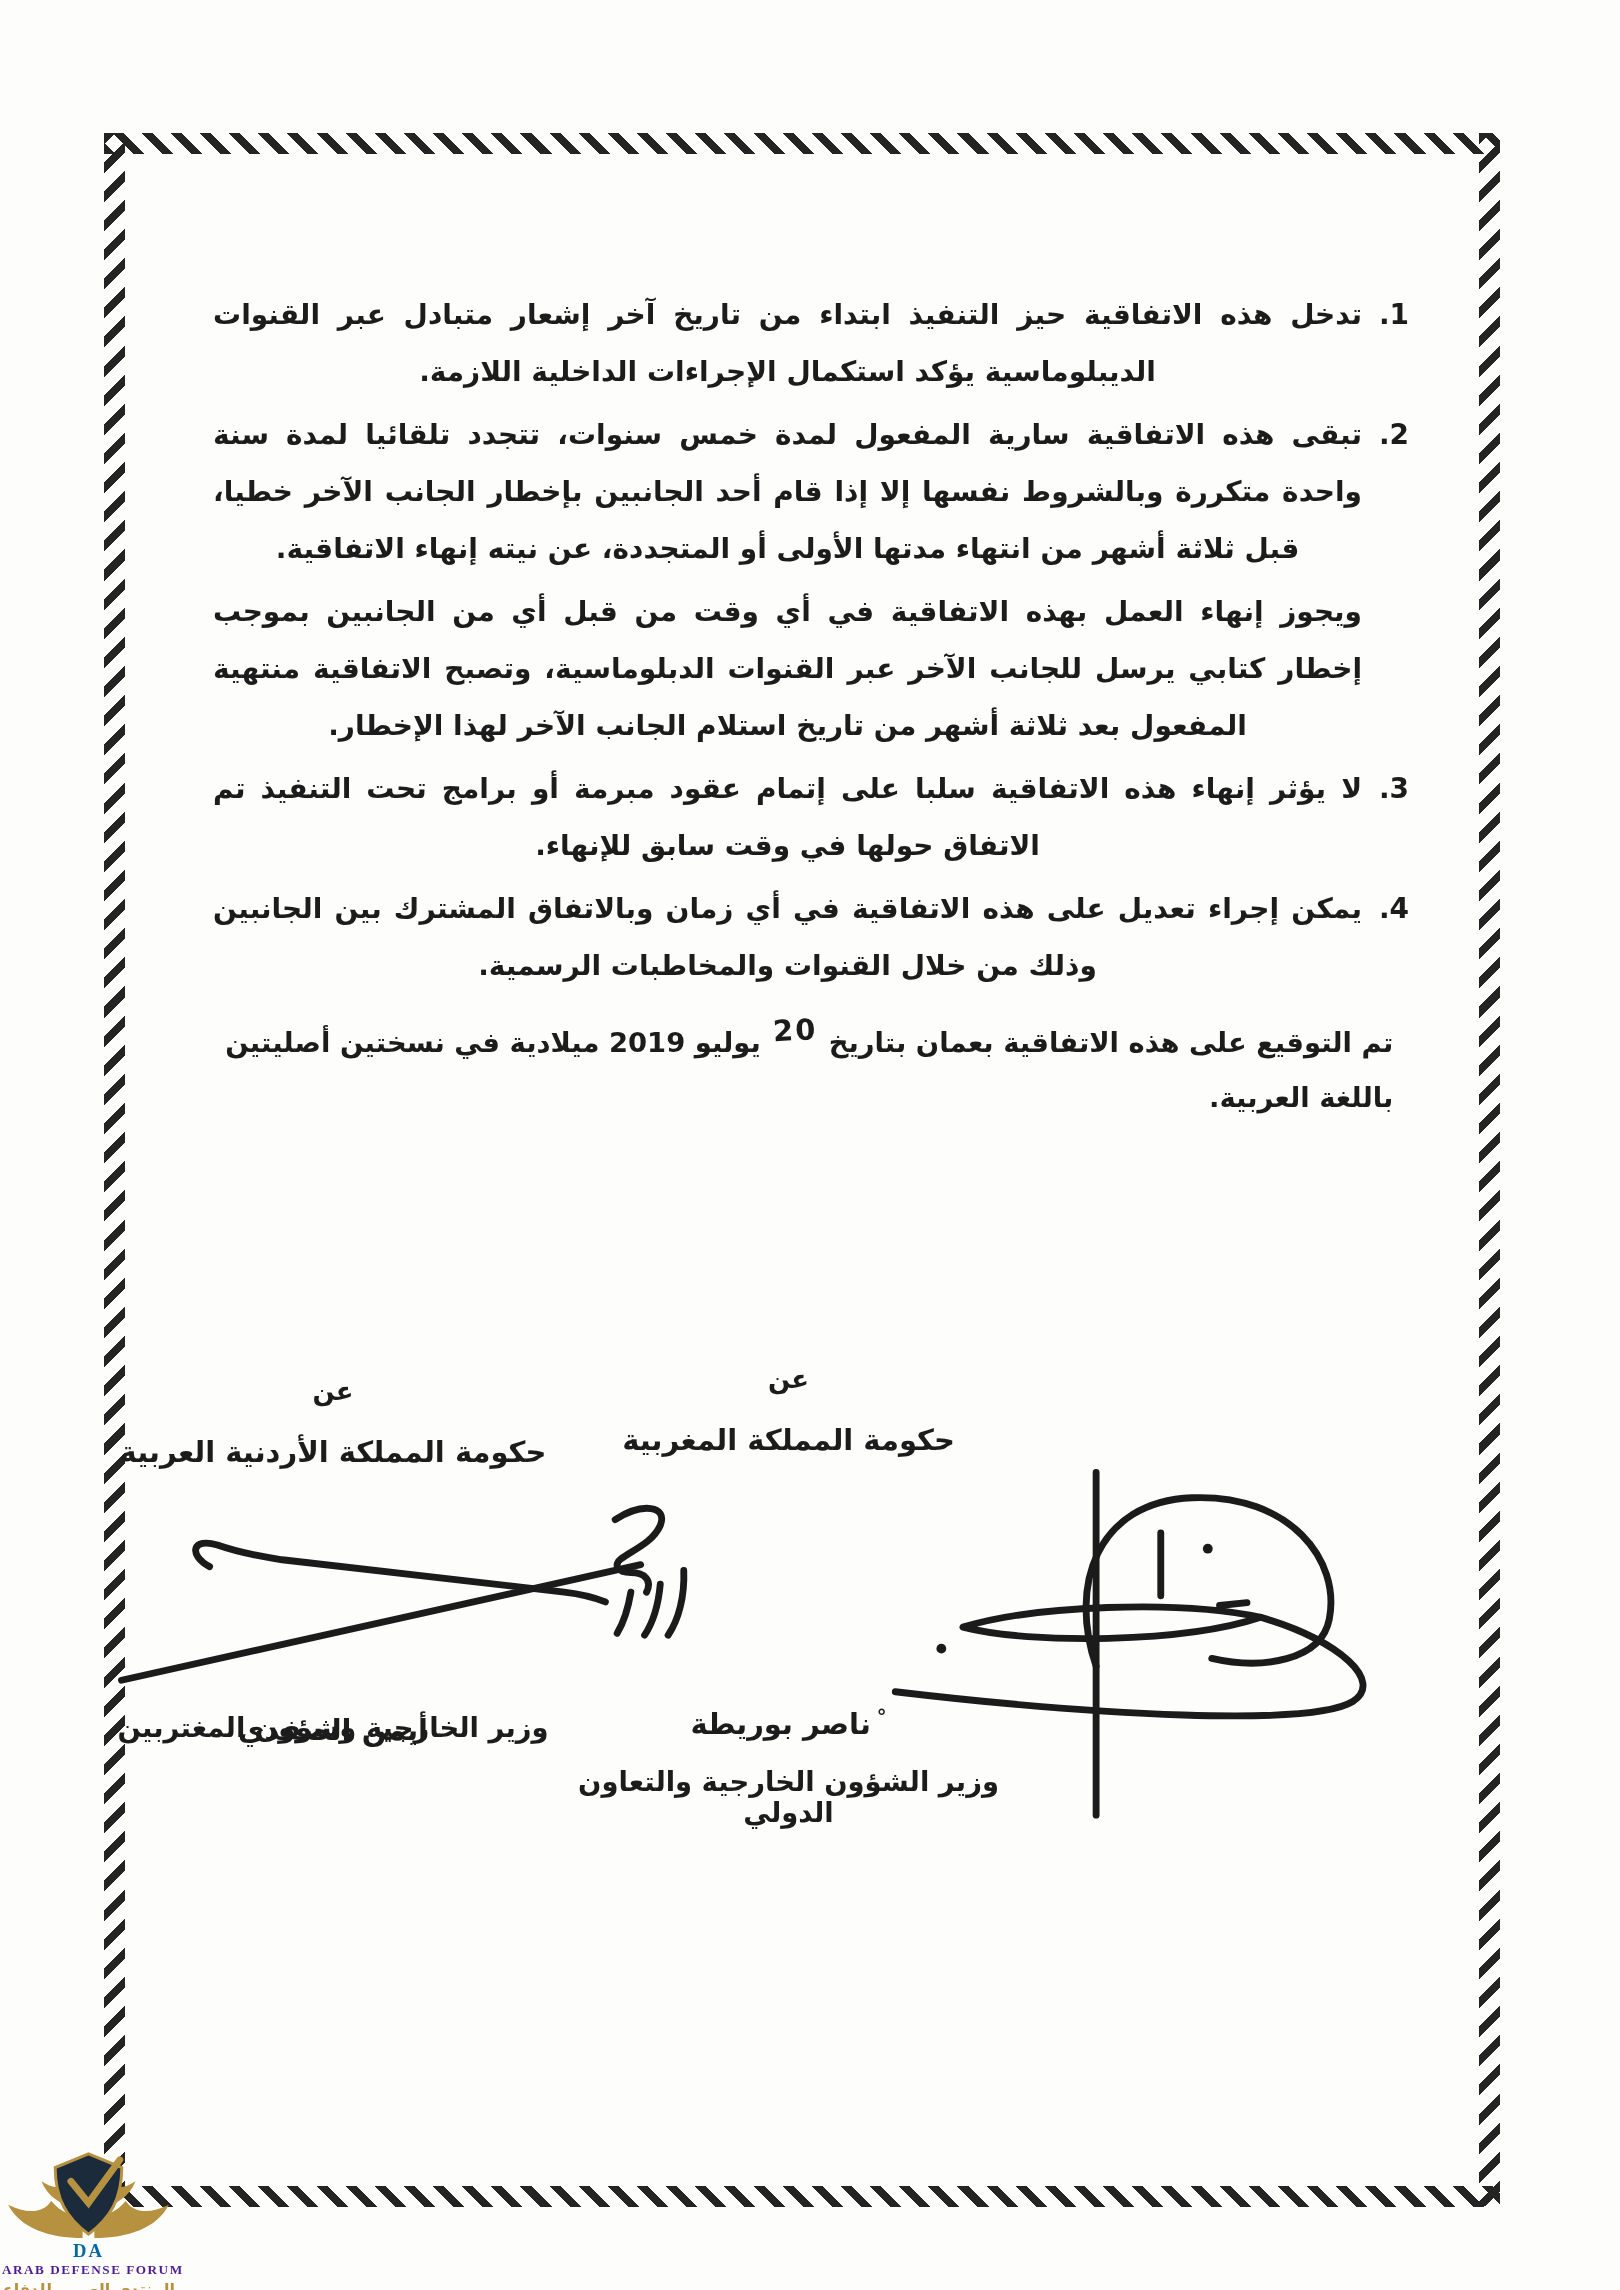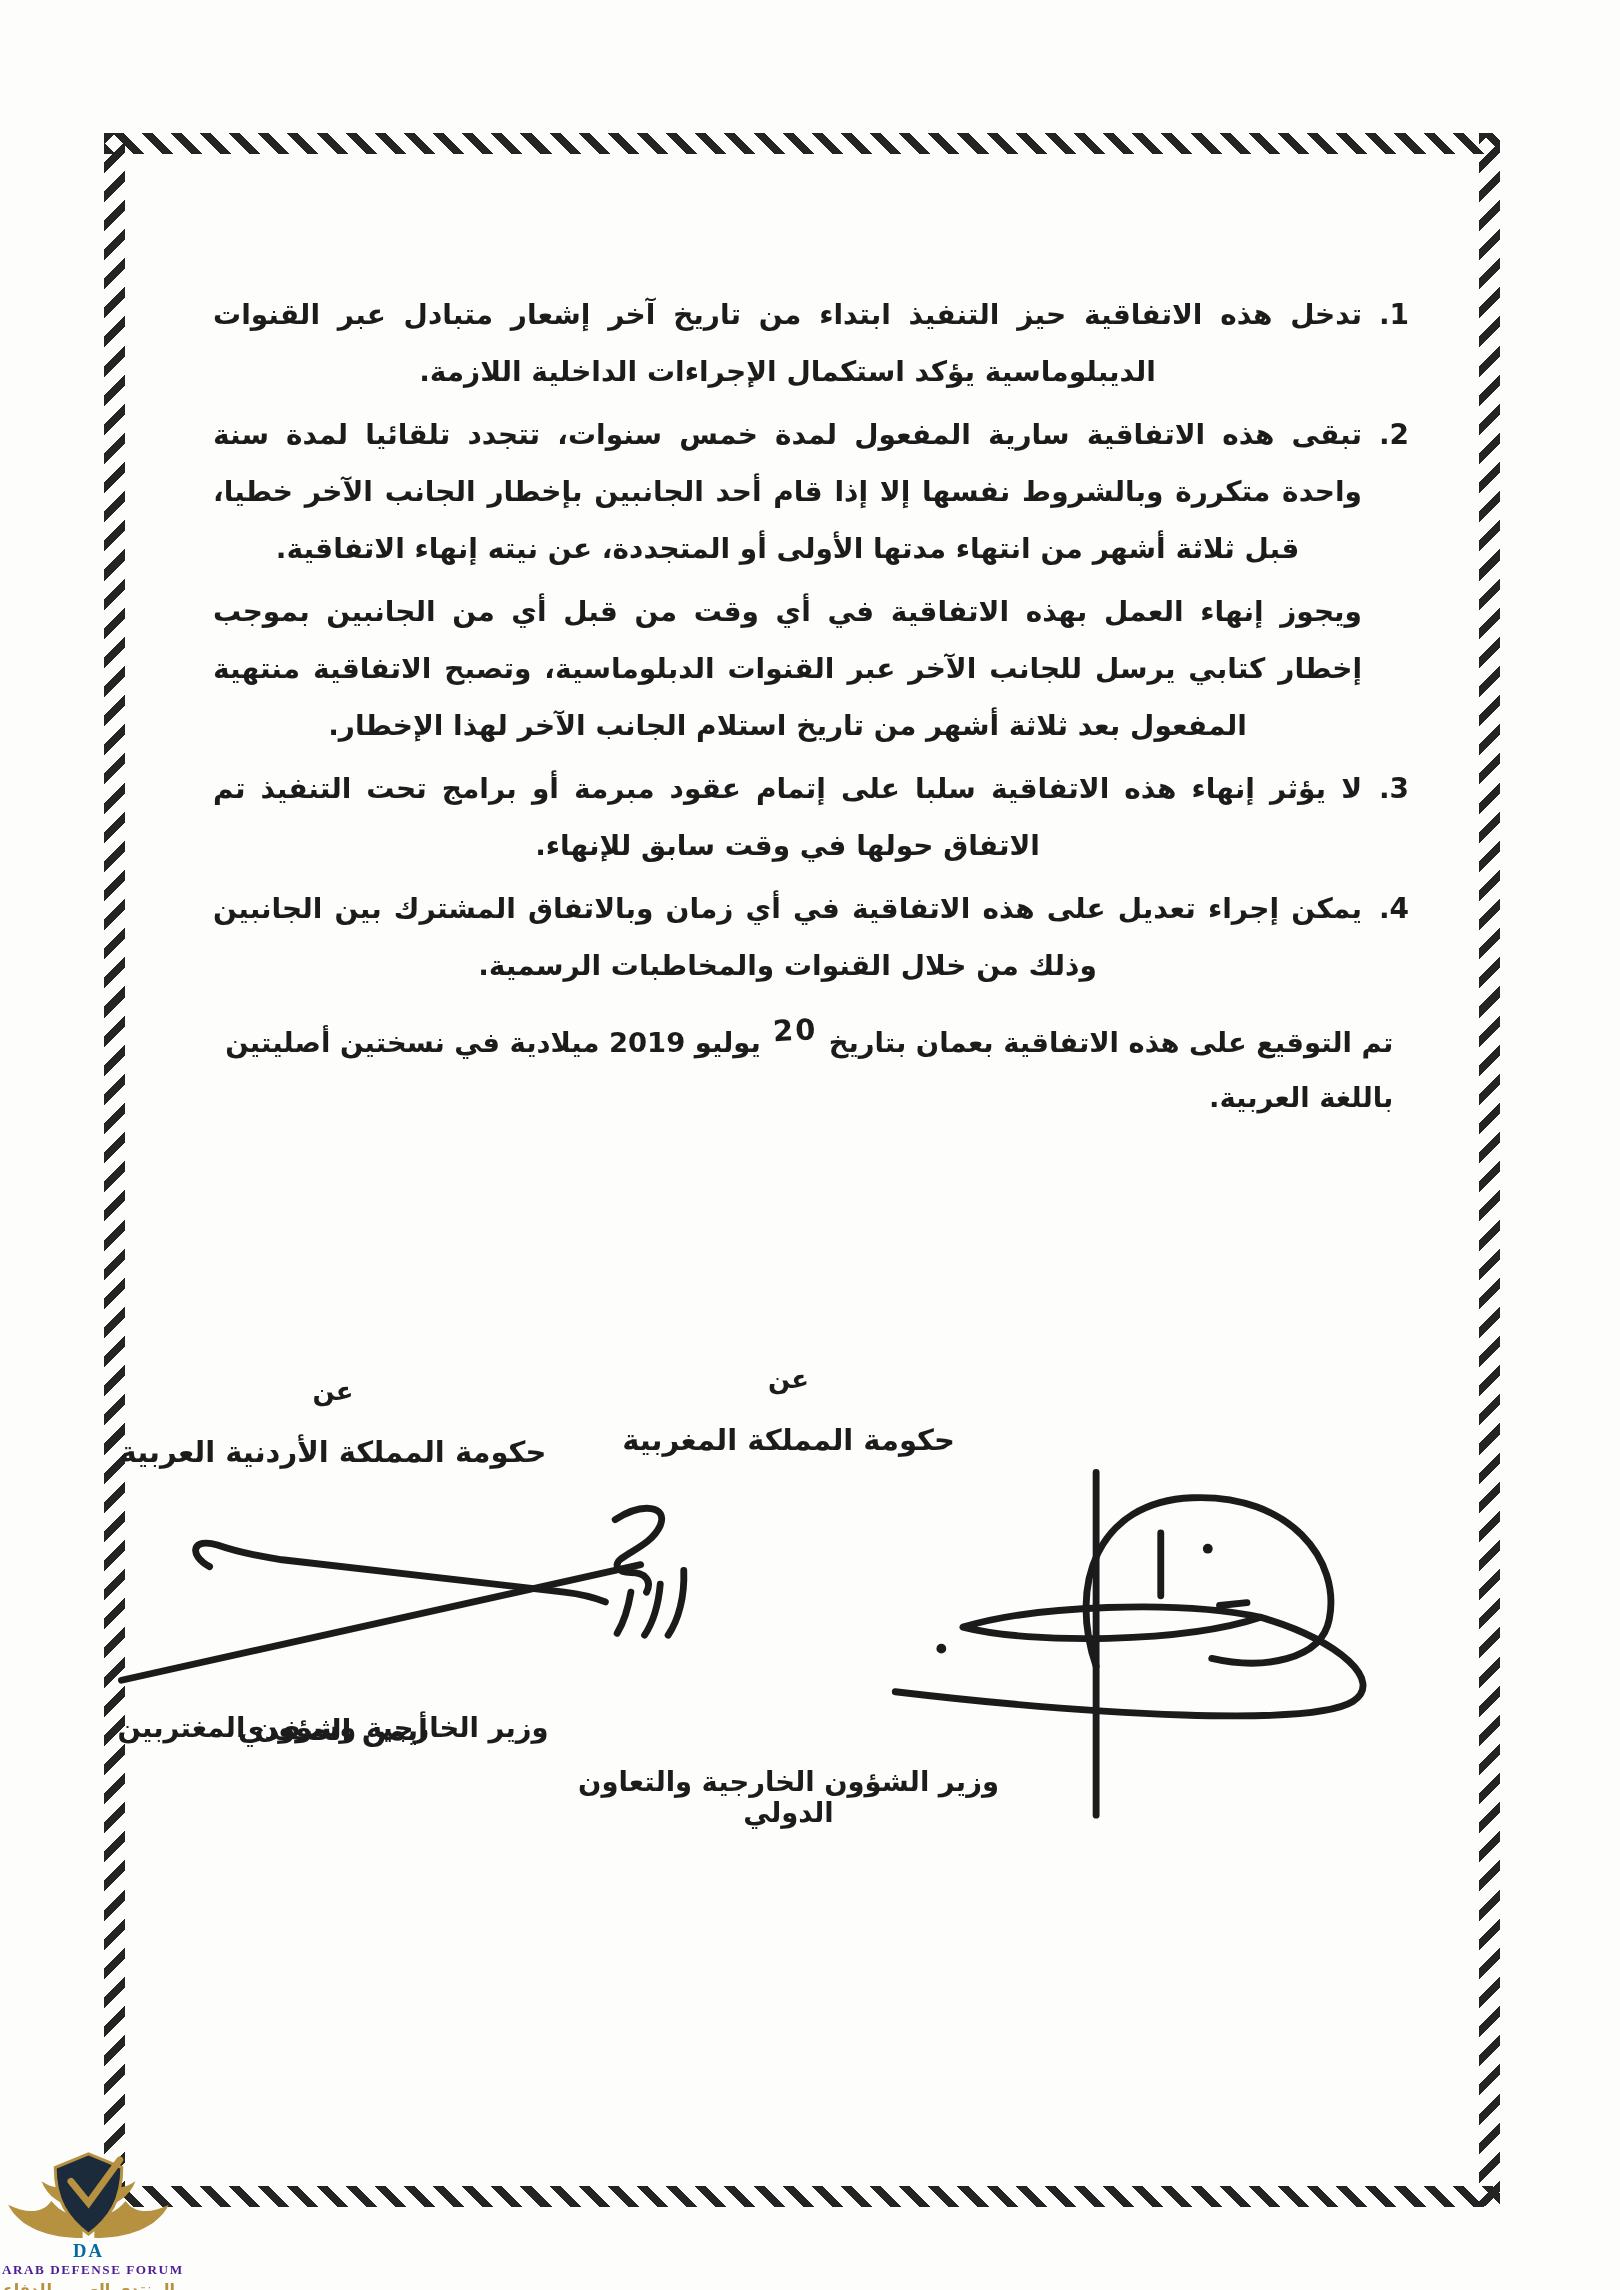--- a/index.html
+++ b/index.html
@@ -83,20 +83,23 @@
 
     <div class="closing">
       <span>تم التوقيع على هذه الاتفاقية بعمان بتاريخ</span><span class="hand">20</span><span>يوليو 2019 ميلادية في نسختين أصليتين باللغة العربية.</span>
     </div>
   </div>
 
   <div class="sigtxt col-right" style="top:1364px;">
     <div class="on-behalf">عن</div>
     <div class="gov">حكومة المملكة المغربية</div>
   </div>
+  <div class="sigtxt col-right sig-name" style="top:1705px;">
+    <span class="name-mark">°</span><span>ناصر بوريطة</span>
+  </div>
   <div class="sigtxt col-right sig-title" style="top:1766px;">وزير الشؤون الخارجية والتعاون الدولي</div>
 
   <div class="sigtxt col-left" style="top:1376px;">
     <div class="on-behalf">عن</div>
     <div class="gov">حكومة المملكة الأردنية العربية</div>
   </div>
   <div class="sigtxt col-left sig-name" style="top:1713px;">أيمن الصفدي</div>
   <div class="sigtxt col-left sig-title" style="top:1712px;">وزير الخارجية وشؤون المغتربين</div>
 
   <svg class="sigsvg" style="left:94px;top:1494px;" width="627" height="206" viewBox="0 0 640 210">

